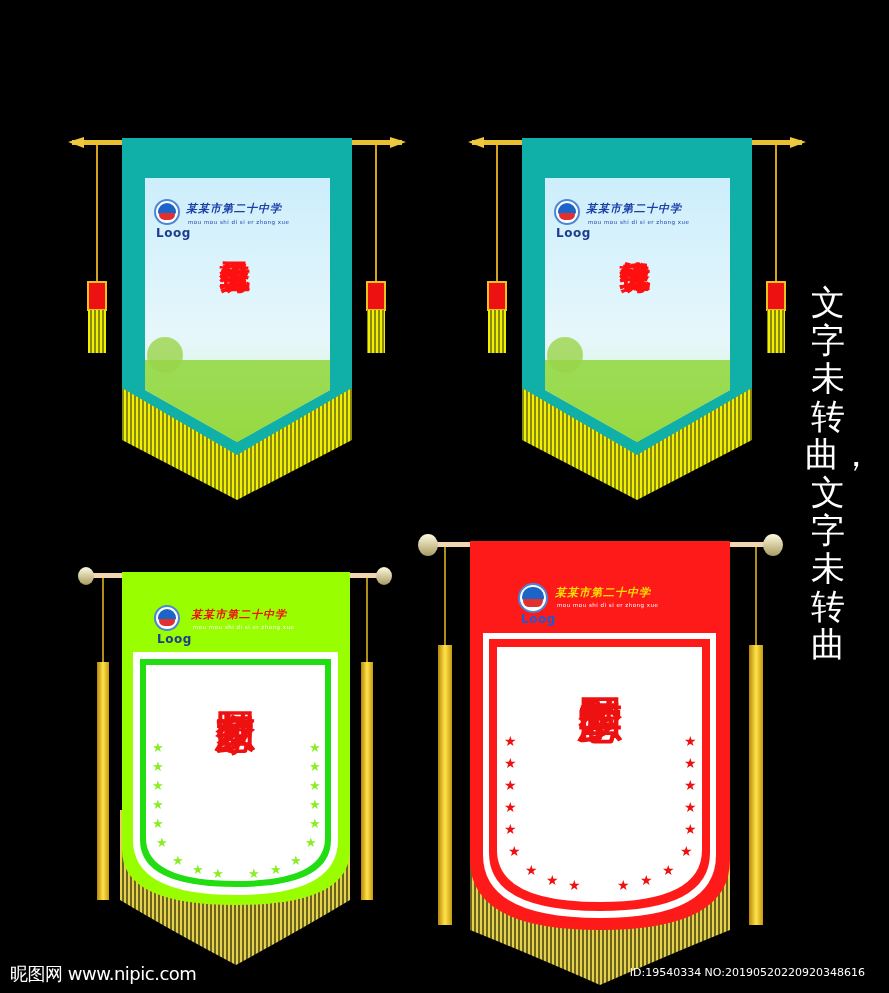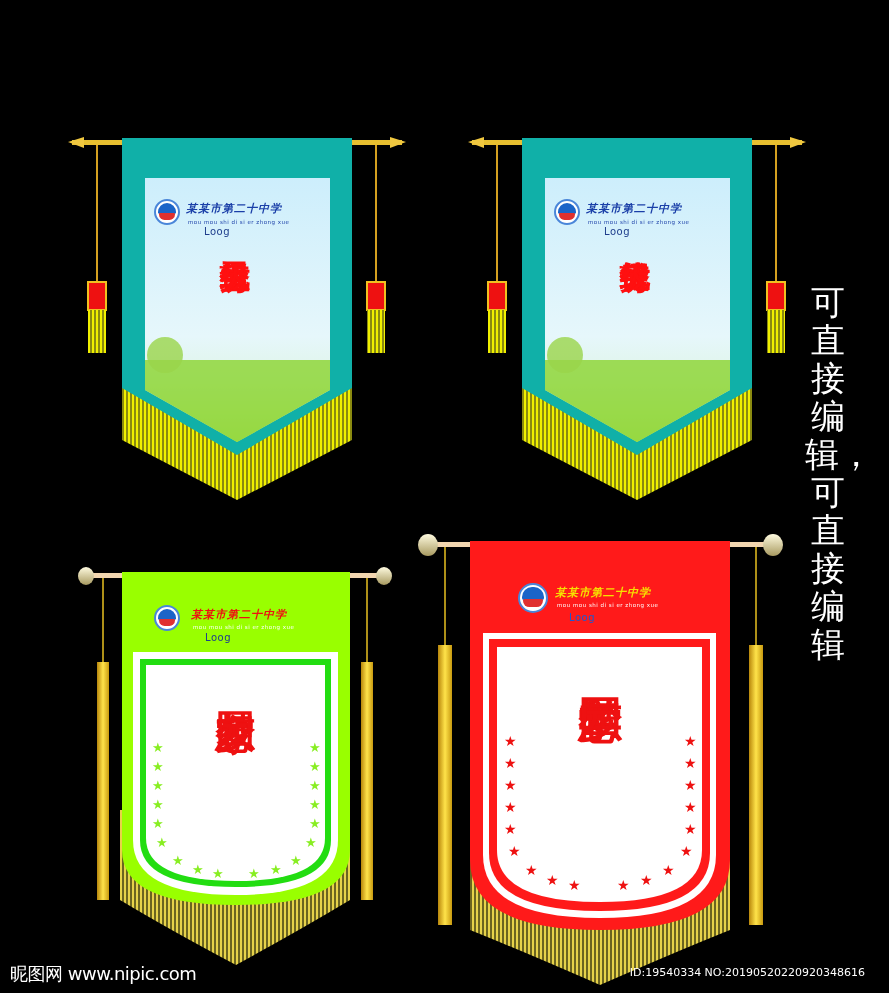--- a/index.html
+++ b/index.html
@@ -1,21 +1,21 @@
 <!DOCTYPE html>
 <html><head>
 <meta charset="utf-8">
 <style>
   html,body{margin:0;padding:0;background:#000;}
   body{width:889px;height:993px;position:relative;overflow:hidden;font-family:"DejaVu Sans","Liberation Sans",sans-serif;}
   .abs{position:absolute;}
   svg{position:absolute;left:0;top:0;}
   .school{position:absolute;font-family:"DejaVu Serif","Liberation Serif",serif;font-weight:bold;font-size:11px;letter-spacing:1px;white-space:nowrap;font-style:italic;}
   .pinyin{position:absolute;font-size:5.5px;letter-spacing:.5px;white-space:nowrap;}
-  .loog{position:absolute;font-size:10px;font-weight:normal;color:#1e3d8c;letter-spacing:.5px;margin-left:48px;}
+  .loog{position:absolute;font-size:12px;font-weight:bold;color:#1e3d8c;letter-spacing:.5px;}
   .vtext{position:absolute;writing-mode:vertical-rl;text-orientation:upright;font-weight:bold;white-space:nowrap;}
   .logo{position:absolute;width:26px;height:26px;border-radius:50%;background:#fff;border:2px solid #4a86d9;box-sizing:border-box;overflow:hidden;}
   .logo .b{position:absolute;left:2px;top:2px;width:18px;height:11px;border-radius:10px 10px 2px 2px;background:#1b64c8;}
   .logo .r{position:absolute;left:3px;top:12px;width:16px;height:7px;border-radius:2px 2px 8px 8px;background:#e03030;}
   .side-note{position:absolute;left:805px;top:283px;width:46px;color:#fff;font-size:34px;line-height:38px;text-align:center;}
   .footer-left{position:absolute;left:10px;top:962px;color:#fff;font-weight:normal;font-size:18px;letter-spacing:-.5px;}
   .footer-right{position:absolute;right:24px;top:966px;color:#fff;font-size:11px;}
 </style>
 </head>
 <body>
@@ -189,16 +189,16 @@
       <span class="abs" style="left:662px;top:862px;">★</span>
     <span class="abs" style="left:680px;top:843px;">★</span>
       <span class="abs" style="left:684px;top:821px;">★</span>
       <span class="abs" style="left:684px;top:799px;">★</span>
       <span class="abs" style="left:684px;top:777px;">★</span>
       <span class="abs" style="left:684px;top:755px;">★</span>
       <span class="abs" style="left:684px;top:733px;">★</span>
   </div>
 </div>
 
-<div class="side-note">可直接编辑，可直接编辑</div>
+<div class="side-note">文字未转曲，文字未转曲</div>
 
 <div class="footer-left">昵图网 www.nipic.com</div>
 <div class="footer-right">ID:19540334 NO:20190520220920348616</div>
 
 </body></html>

